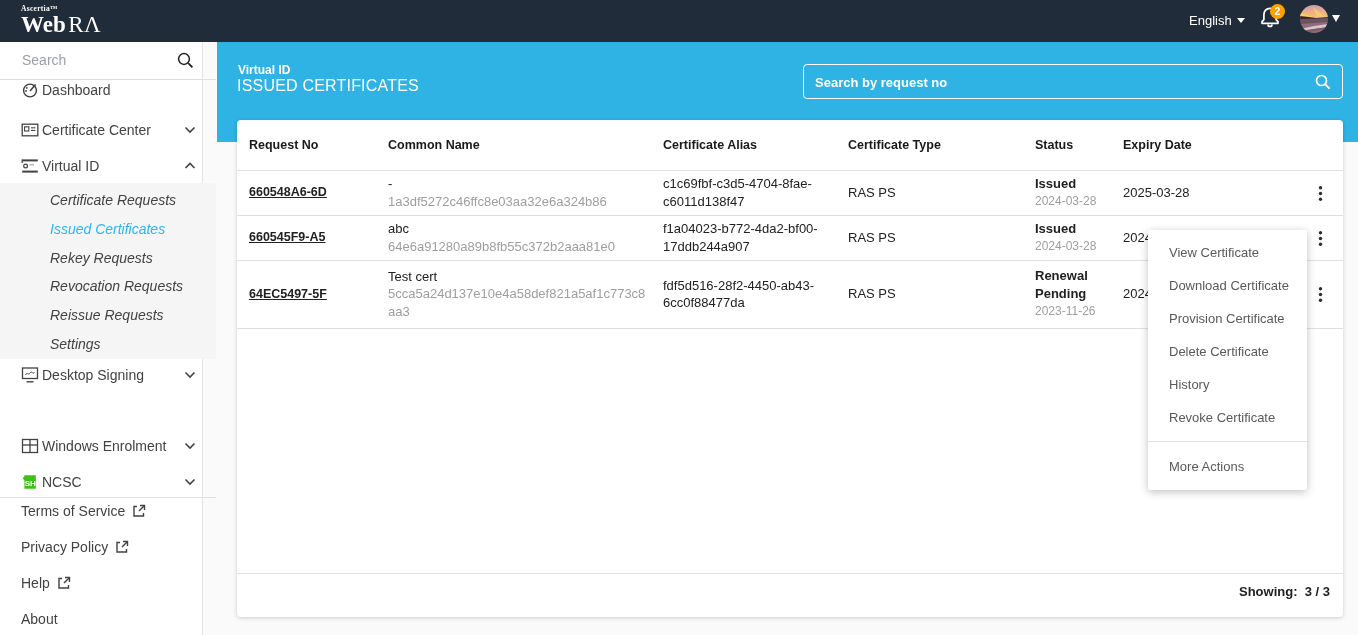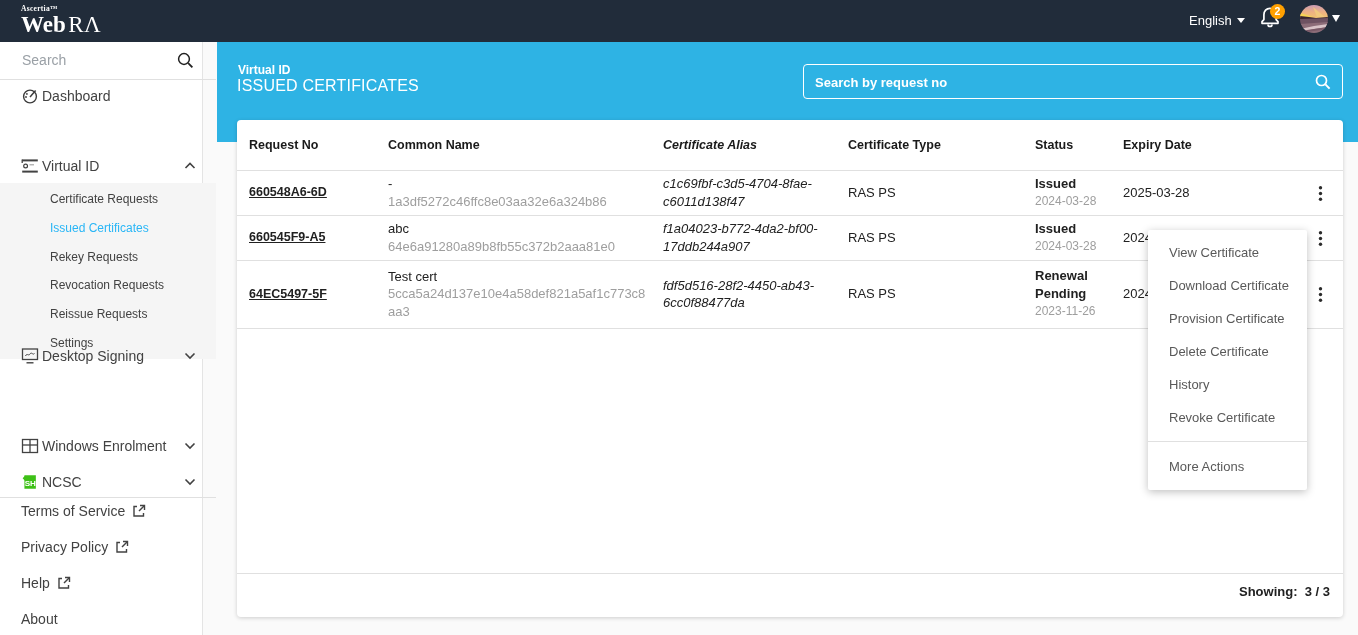--- a/index.html
+++ b/index.html
@@ -19,41 +19,41 @@
 
 .sidebar { position:absolute; left:0; top:42px; width:203px; height:593px; background:#fff; border-right:1px solid #e4e4e4;padding-left:27px; }
 .search-row { position:absolute; left:0; top:0; width:216px; height:38px; border-bottom:1px solid #e0e0e0; }
 .search-row .ph { position:absolute; left:22px; top:10px; font-size:14px; color:#9aa0a6; }
 .search-row svg { position:absolute; right:21px; top:9px; }
 .ni { position:absolute; left:0; width:216px; height:36px; }
 .ni .ic { position:absolute; left:21px; top:9px; width:18px; height:18px; }
 .ni .lbl { position:absolute; left:42px; top:10px; font-size:14px; color:#424242; }
 .ni .chev { position:absolute; right:20px; top:14px; }
 .submenu { position:absolute; left:0; top:141px; width:216px; height:176px; background:#f5f5f5; }
-.sub { position:absolute; left:50px; font-size:12px; color:#424242; }
+.sub { position:absolute; left:50px; font-size:14px; color:#424242;font-style:italic; }
 .sub.active { color:#29b6f6; }
 .sdiv { position:absolute; left:0; top:455px; width:216px; border-top:1px solid #e0e0e0; }
 .li { position:absolute; left:21px; font-size:14px; color:#424242; }
 .ext { vertical-align:-2px; margin-left:3px; }
 
 .content { position:absolute; left:217px; top:42px; width:1141px; height:593px; background:#fafafa; }
 .band { position:absolute; left:0; top:0; width:1141px; height:100px; background:#2eb3e4; }
 .title1 { position:absolute; left:21px; top:21px; color:#fff; font-size:12px; font-weight:bold; }
 .title2 { position:absolute; left:20px; top:35px; color:#fff; font-size:16px; letter-spacing:0.2px; }
 .searchbox { position:absolute; left:586px; top:22px; width:540px; height:35px; border:1px solid #fff; border-radius:4px; }
 .searchbox .ph { position:absolute; left:11px; top:10px; color:#fff; font-size:13px; font-weight:bold; }
 .searchbox svg { position:absolute; right:10px; top:8px; }
 
 .card { position:absolute; left:20px; top:78px; width:1106px; height:497px; background:#fff; border-radius:4px; box-shadow:0 1px 4px rgba(0,0,0,.18); }
 table { border-collapse:collapse; width:1106px; table-layout:fixed; }
 th { text-align:left; font-size:12.5px; color:#1a1a1a; height:50px; vertical-align:middle; border-bottom:1px solid #e0e0e0; }
 td { font-size:13px; color:#212121; vertical-align:middle; border-bottom:1px solid #e0e0e0; padding-top:4px; padding-bottom:4px; line-height:17.5px; }
 .c1 { width:151px; padding-left:12px; }
 .c2 { width:275px; padding-right:12px; word-break:break-all;margin-left:28px; }
-.c3 { width:185px; padding-right:12px;font-style:italic; }
+.c3 { width:185px; padding-right:12px; }
 .c4 { width:187px; }
 .c5 { width:88px; }
 .c6 { width:145px; }
 .c7 { width:75px; text-align:right; padding-right:20px; }
 .lnk { color:#212121; text-decoration:underline; font-weight:bold; font-size:12.5px; }
 .gray { color:#9e9e9e; }
 .sm { font-size:12px; color:#9e9e9e; }
 .stat { font-weight:bold; }
 .dots svg { vertical-align:middle; }
 .cfoot { position:absolute; left:0; top:453px; width:1106px; height:44px; border-top:1px solid #e0e0e0; }
@@ -100,28 +100,40 @@
 
 <div class="sidebar">
   <div class="search-row">
     <span class="ph">Search</span>
     <svg width="19" height="19" viewBox="0 0 19 19">
         <circle cx="8" cy="8" r="5.4" fill="none" stroke="#212121" stroke-width="1.5"></circle>
         <line x1="12.2" y1="12.2" x2="16.4" y2="16.4" stroke="#212121" stroke-width="1.8"></line>
       </svg>
   </div>
 
-  <div class="ni" style="top:36px">
+  <div class="ni" style="top:30px">
     <svg class="ic" viewBox="0 0 18 18">
         <circle cx="9" cy="9.5" r="6.4" fill="none" stroke="#3c3c3c" stroke-width="1.4"></circle>
         <line x1="9" y1="10" x2="14.6" y2="3.6" stroke="#3c3c3c" stroke-width="1.5"></line>
         <circle cx="5.9" cy="6.9" r="0.9" fill="#3c3c3c"></circle>
         <circle cx="5" cy="10" r="0.9" fill="#3c3c3c"></circle>
       </svg>
     <span class="lbl">Dashboard</span>
+  </div>
+  <div class="ni" style="top:70px">
+    <svg class="ic" viewBox="0 0 18 18">
+        <rect x="1.2" y="3.2" width="15.6" height="11.6" fill="none" stroke="#424242" stroke-width="1.3"></rect>
+        <rect x="3.6" y="5.8" width="4.2" height="4.2" fill="none" stroke="#424242" stroke-width="1.1"></rect>
+        <line x1="10" y1="6.8" x2="14.4" y2="6.8" stroke="#424242" stroke-width="1.1"></line>
+        <line x1="10" y1="9.4" x2="14.4" y2="9.4" stroke="#424242" stroke-width="1.1"></line>
+      </svg>
+    <span class="lbl">Certificate Center</span>
+    <svg class="chev" width="12" height="8" viewBox="0 0 12 8">
+        <path d="M1.5 1.5 L6 6 L10.5 1.5" fill="none" stroke="#424242" stroke-width="1.6"></path>
+      </svg>
   </div>
   <div class="ni" style="top:106px">
     <svg class="ic" viewBox="0 0 18 18">
         <path d="M1.2 3.4 H16.8" stroke="#424242" stroke-width="2" fill="none"></path>
         <path d="M1.2 14.6 H16.8" stroke="#424242" stroke-width="2" fill="none"></path>
         <path d="M1.2 2.4 V6" stroke="#424242" stroke-width="1.3" fill="none"></path>
         <circle cx="4.6" cy="9" r="1.9" fill="none" stroke="#424242" stroke-width="1.2"></circle>
         <line x1="8.5" y1="7.8" x2="13" y2="7.8" stroke="#9e9e9e" stroke-width="1.1"></line>
       </svg>
     <span class="lbl">Virtual ID</span>
@@ -130,21 +142,21 @@
       </svg>
   </div>
   <div class="submenu"></div>
   <div class="sub" style="top:150px">Certificate Requests</div>
   <div class="sub active" style="top:179px">Issued Certificates</div>
   <div class="sub" style="top:208px">Rekey Requests</div>
   <div class="sub" style="top:236px">Revocation Requests</div>
   <div class="sub" style="top:265px">Reissue Requests</div>
   <div class="sub" style="top:294px">Settings</div>
 
-  <div class="ni" style="top:296px">
+  <div class="ni" style="top:315px">
     <svg class="ic" viewBox="0 0 18 18">
         <rect x="1.5" y="2" width="15" height="10.5" fill="none" stroke="#424242" stroke-width="1.3"></rect>
         <path d="M4.5 9 C6 5.5 7.5 9.5 9 7 C10.5 4.5 12 8.5 13.5 6.5" fill="none" stroke="#424242" stroke-width="1"></path>
         <line x1="5.5" y1="15.8" x2="12.5" y2="15.8" stroke="#424242" stroke-width="1.4"></line>
       </svg>
     <span class="lbl">Desktop Signing</span>
     <svg class="chev" width="12" height="8" viewBox="0 0 12 8">
         <path d="M1.5 1.5 L6 6 L10.5 1.5" fill="none" stroke="#424242" stroke-width="1.6"></path>
       </svg>
   </div>

